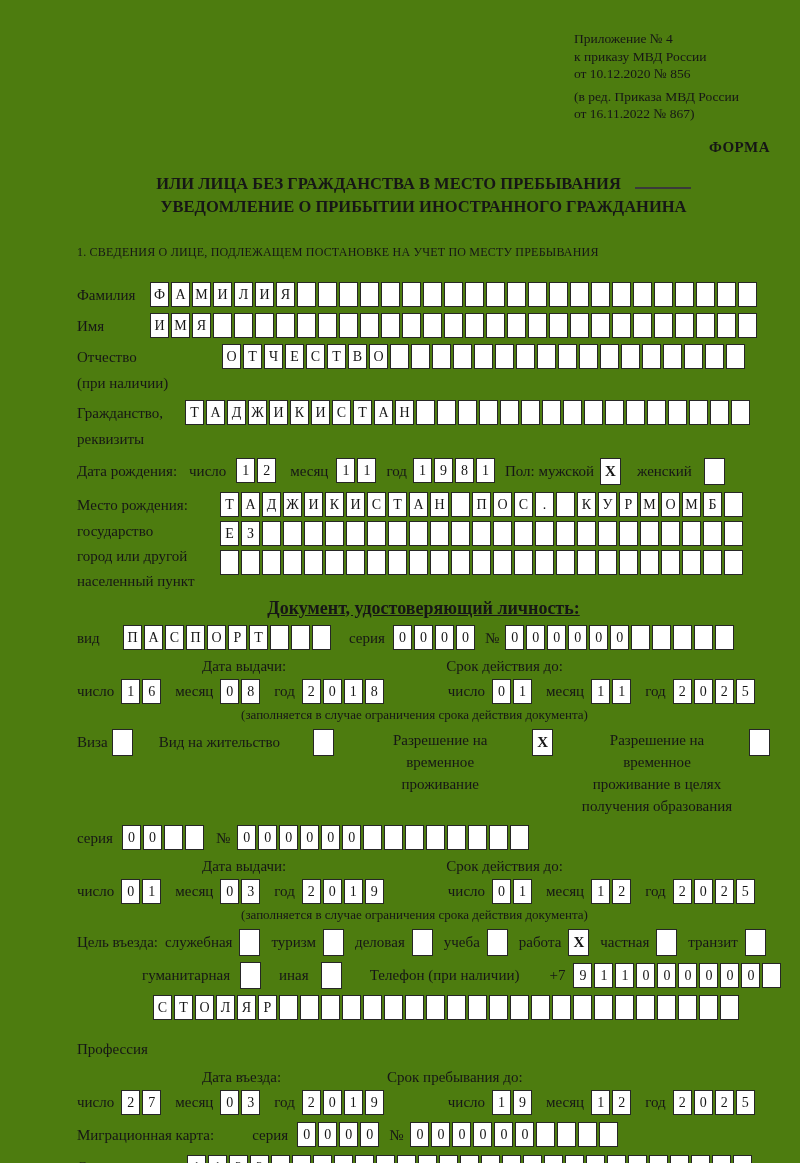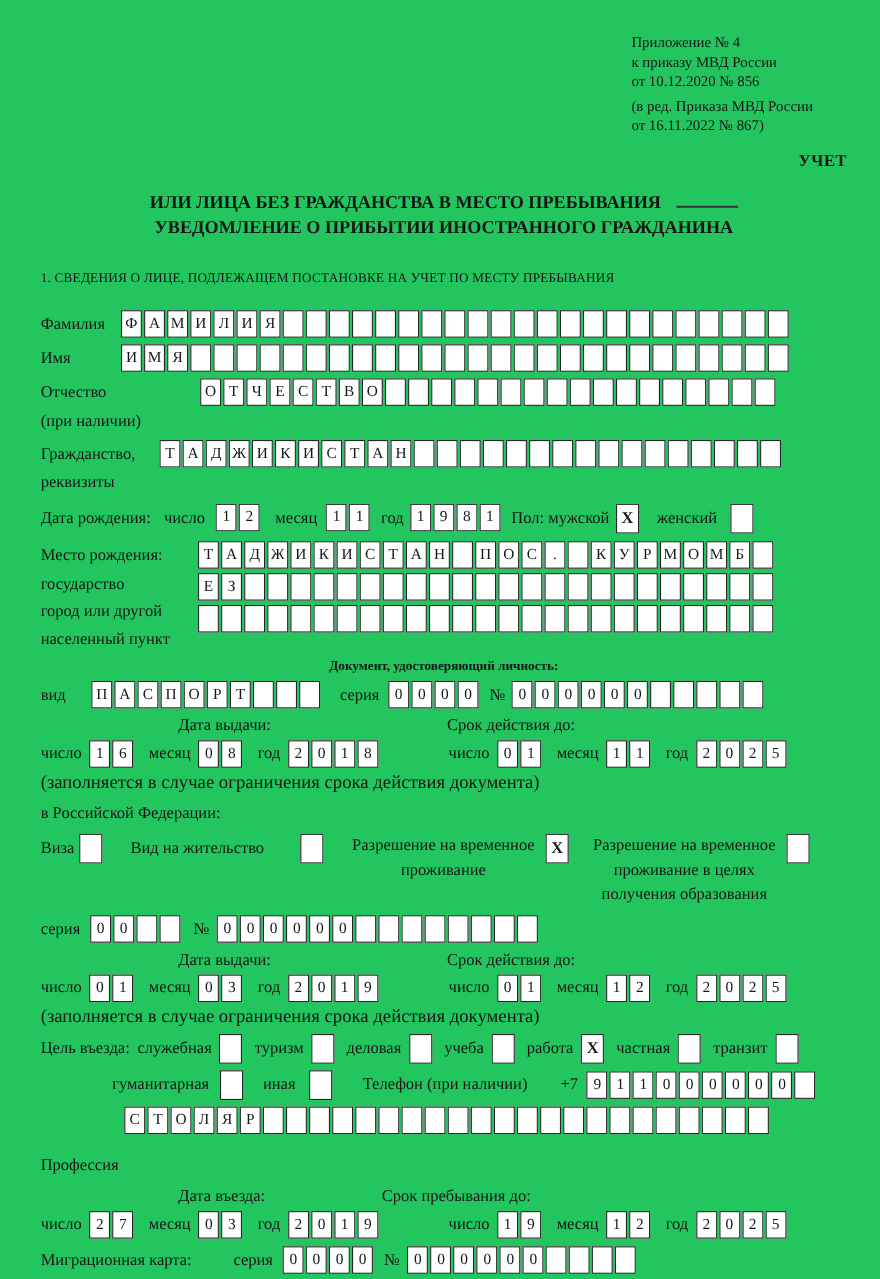--- a/index.html
+++ b/index.html
@@ -1,18 +1,18 @@
 <!DOCTYPE html>
 <html><head>
 <meta charset="utf-8">
 <style>
   html,body{margin:0;padding:0;background:#ffffff;}
   .page{
-    width:800px;height:1163px;background:#22c55e;box-sizing:border-box;
-    padding:30px 30px 0 37px;position:relative;overflow:hidden;
+    width:800px;height:1163px;background:#4d7c0f;box-sizing:border-box;
+    padding:30px 30px 0 77px;position:relative;overflow:hidden;
     font-family:"Liberation Serif","DejaVu Serif",serif;color:#161616;
   }
   
   .appendix{width:196px;margin-left:auto;font-size:13.5px;line-height:17.5px;}
   .appendix .gap{height:5px;}
   .forma{text-align:right;font-weight:bold;font-size:15px;margin-top:16px;letter-spacing:.5px;}
   
   .title{text-align:center;font-weight:bold;font-size:16.5px;line-height:23px;margin-top:16px;}
   .title-underline{display:inline-block;width:56px;border-bottom:2.2px solid #3a3a3a;height:13px;margin-left:14px;}
   .section-heading{font-weight:normal;font-size:12px;margin-top:27px;letter-spacing:.2px;}
@@ -30,31 +30,31 @@
   }
   .chk{
     width:19px;height:25px;border:1.6px solid #262626;flex:none;
     display:flex;align-items:center;justify-content:center;
     font-size:15px;font-weight:600;background:#fff;
   }
   .w73{width:73px;}  .w145{width:145px;} .w108{width:108px;} .w143{width:143px;}
   .w76{width:76px;margin-top:41px;}  .w100{width:100px;}
   .stack{display:flex;flex-direction:column;}
   .stack .boxes{margin-bottom:4px;}
-  .doc-heading{text-align:center;font-weight:bold;font-size:12px;margin:3px 0 6px 0;}
+  .doc-heading{text-align:center;font-weight:bold;font-size:18px;margin:3px 0 6px 0;text-decoration:underline;}
   .dlabels{display:flex;font-size:15px;line-height:20px;margin-top:2px;}
   .dlabels .l{margin-left:125px;}
   .dlabels .r{margin-left:160px;}
   .drow{display:flex;align-items:center;margin-top:3px;}
   .dgroup{display:flex;align-items:center;}
   .dgroup .lbl{margin-right:7px;line-height:25px;}
   .dgroup .boxes{margin-right:12px;}
   .dgroup .boxes:last-child{margin-right:0;}
   .rgap{margin-left:62px;}
-  .note-right{font-size:17px;text-align:left;padding-right:18px;margin-top:3px;margin-bottom:6px;}
+  .note-right{font-size:13px;text-align:center;padding-right:18px;margin-top:3px;margin-bottom:6px;}
   .intro{font-size:15px;line-height:27px;}
   .permit-row{display:flex;align-items:flex-start;margin-top:4px;margin-bottom:8px;}
   .permit-item{display:flex;align-items:flex-start;}
   .permit-item .lbl{margin-right:9px;}
   .center-lines{text-align:center;font-size:15px;line-height:22px;margin-right:10px;}
   .purpose-row{display:flex;align-items:center;margin-top:6px;margin-bottom:2px;}
   .purpose-row .lbl{margin-right:7px;line-height:27px;}
   .purpose-row .chk{margin-right:11px;}
   .phone-row{display:flex;align-items:center;margin:6px 0 6px 65px;}
 </style>
@@ -65,21 +65,21 @@
 
   <div class="appendix">
     <div>Приложение № 4</div>
     <div>к приказу МВД России</div>
     <div>от 10.12.2020 № 856</div>
     <div class="gap"></div>
     <div>(в ред. Приказа МВД России</div>
     <div>от 16.11.2022 № 867)</div>
   </div>
 
-  <div class="forma">УЧЕТ</div>
+  <div class="forma">ФОРМА</div>
 
   <div class="title">
     <div>
       <span>ИЛИ ЛИЦА БЕЗ ГРАЖДАНСТВА В МЕСТО ПРЕБЫВАНИЯ</span><span class="title-underline"></span>
     </div>
     <div>УВЕДОМЛЕНИЕ О ПРИБЫТИИ ИНОСТРАННОГО ГРАЖДАНИНА</div>
   </div>
 
   <div class="section-heading">1. СВЕДЕНИЯ О ЛИЦЕ, ПОДЛЕЖАЩЕМ ПОСТАНОВКЕ НА УЧЕТ ПО МЕСТУ ПРЕБЫВАНИЯ</div>
 
@@ -420,21 +420,20 @@
         <span class="boxes">
             <span class="cell">2</span>
             <span class="cell">0</span>
             <span class="cell">2</span>
             <span class="cell">5</span>
           </span>
       </span>
     </div>
     <div class="note-right">(заполняется в случае ограничения срока действия документа)</div>
 
-    <div class="intro">в Российской Федерации:</div>
 
     <div class="permit-row">
       <span class="permit-item">
         <span class="lbl" style="margin-right:4px;">Виза</span>
         <span class="chk"></span>
       </span>
       <span class="permit-item" style="margin-left:26px;align-items:center;">
         <span class="lbl">Вид на жительство</span>
         <span class="chk" style="margin-left:24px;"></span>
       </span>

